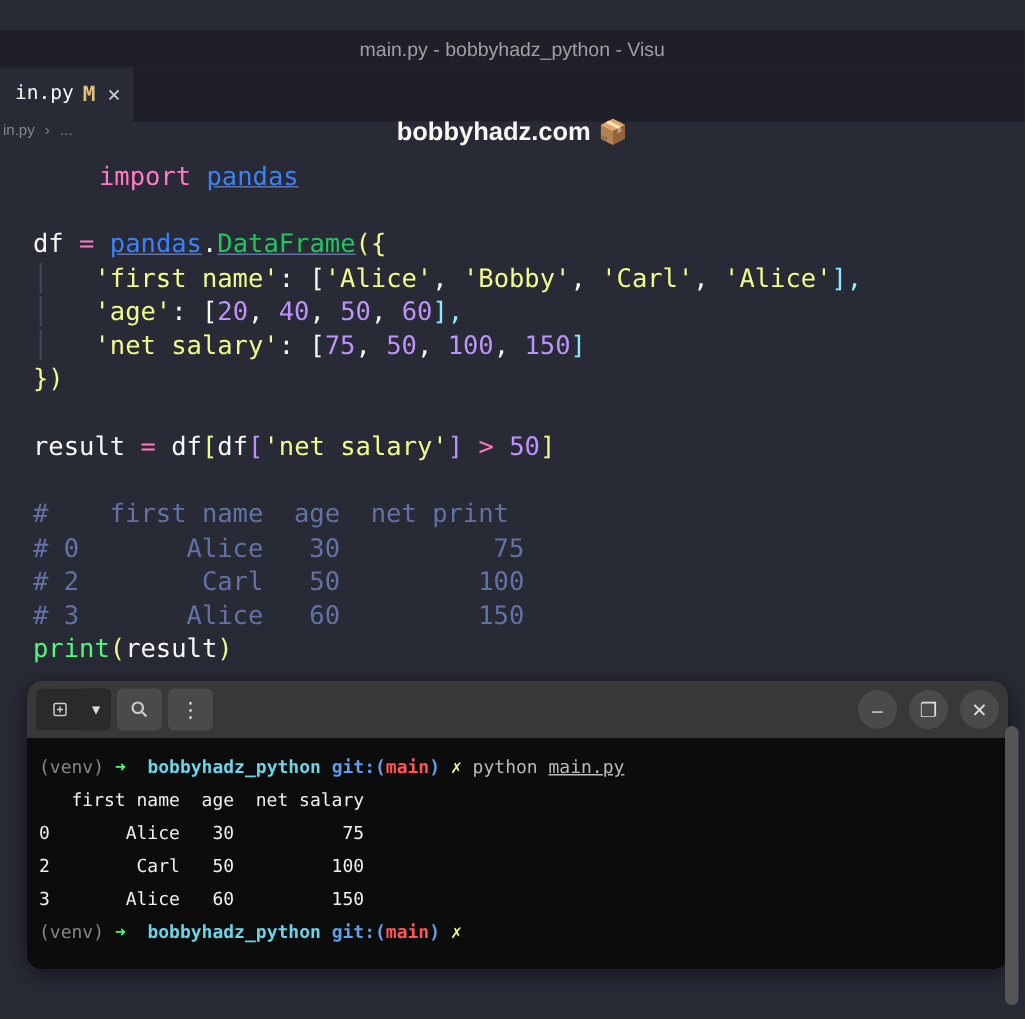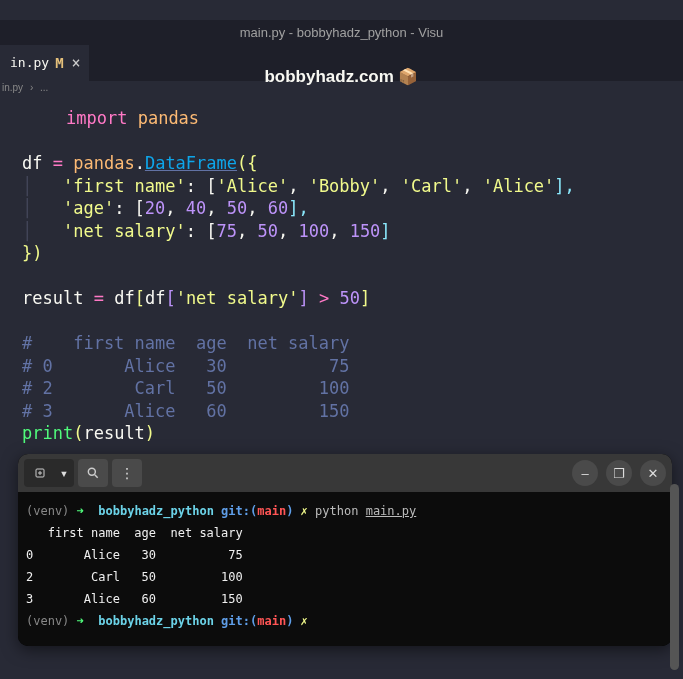--- a/index.html
+++ b/index.html
@@ -46,42 +46,42 @@
       display: flex;
       justify-content: center;
       align-items: flex-start;
       font-family: -apple-system, 'Segoe UI', sans-serif;
       font-size: 17px;
       font-weight: 600;
       color: #f8f8f2;
       margin-top: -14px;
       pointer-events: none;
     }
-    .banner span { background: transparent; }
+    .banner span { background: transparent; margin-top: 11px; }
     .cube { font-size: 16px; }
     .breadcrumb {
       height: 24px;
       padding: 3px 0 3px 2px;
       color: #888;
       font-size: 10px;
       font-family: -apple-system, 'Segoe UI', sans-serif;
     }
     .bc-sep { margin: 0 4px; }
     .editor {
       padding: 4px 0 0 22px;
       line-height: 22.5px;
       font-size: 17px;
       white-space: pre;
     }
     
     .kw { color: #ff79c6; margin-left: 44px; }
-    .mod { color: #fdba74; text-decoration-color: #6272a4; }
+    .mod { color: #3b82f6; text-decoration: underline; text-decoration-color: #6272a4; }
     .var { color: #f8f8f2; }
     .op { color: #ff79c6; }
-    .cls { color: #0ea5e9; text-decoration: underline; text-decoration-color: #6272a4; }
+    .cls { color: #22c55e; text-decoration: underline; text-decoration-color: #6272a4; }
     .punc { color: #f8f8f2; }
     .brace-y { color: #f1fa8c; }
     .brace-p { color: #bd93f9; }
     .brace-c { color: #8be9fd; }
     .str { color: #f1fa8c; }
     .num { color: #bd93f9; }
     .cmt { color: #6272a4; }
     .fn { color: #50fa7b; }
     .guide { color: #44475a; }
 
@@ -189,21 +189,21 @@
 <div class="editor"><span class="kw">import</span> <span class="mod">pandas</span>
 
 <span class="var">df</span> <span class="op">=</span> <span class="mod">pandas</span><span class="punc">.</span><span class="cls">DataFrame</span><span class="brace-y">({</span>
 <span class="guide">│   </span><span class="str">'first name'</span><span class="punc">: [</span><span class="str">'Alice'</span><span class="punc">, </span><span class="str">'Bobby'</span><span class="punc">, </span><span class="str">'Carl'</span><span class="punc">, </span><span class="str">'Alice'</span><span class="brace-c">],</span>
 <span class="guide">│   </span><span class="str">'age'</span><span class="punc">: [</span><span class="num">20</span><span class="punc">, </span><span class="num">40</span><span class="punc">, </span><span class="num">50</span><span class="punc">, </span><span class="num">60</span><span class="brace-c">],</span>
 <span class="guide">│   </span><span class="str">'net salary'</span><span class="punc">: [</span><span class="num">75</span><span class="punc">, </span><span class="num">50</span><span class="punc">, </span><span class="num">100</span><span class="punc">, </span><span class="num">150</span><span class="brace-c">]</span>
 <span class="brace-y">})</span>
 
 <span class="var">result</span> <span class="op">=</span> <span class="var">df</span><span class="brace-y">[</span><span class="var">df</span><span class="brace-p">[</span><span class="str">'net salary'</span><span class="brace-p">]</span> <span class="op">&gt;</span> <span class="num">50</span><span class="brace-y">]</span>
 
-<span class="cmt">#    first name  age  net salary</span>
+<span class="cmt">#    first name  age  net print</span>
 <span class="cmt"># 0       Alice   30          75</span>
 <span class="cmt"># 2        Carl   50         100</span>
 <span class="cmt"># 3       Alice   60         150</span>
 <span class="fn">print</span><span class="brace-y">(</span><span class="var">result</span><span class="brace-y">)</span></div>
 
 <div class="terminal-window">
   <div class="term-header">
     <div class="term-btn tab">
       <svg width="14" height="14" viewBox="0 0 24 24" fill="none" stroke="#ccc" stroke-width="2">
           <rect x="4" y="4" width="16" height="16" rx="2"></rect>

